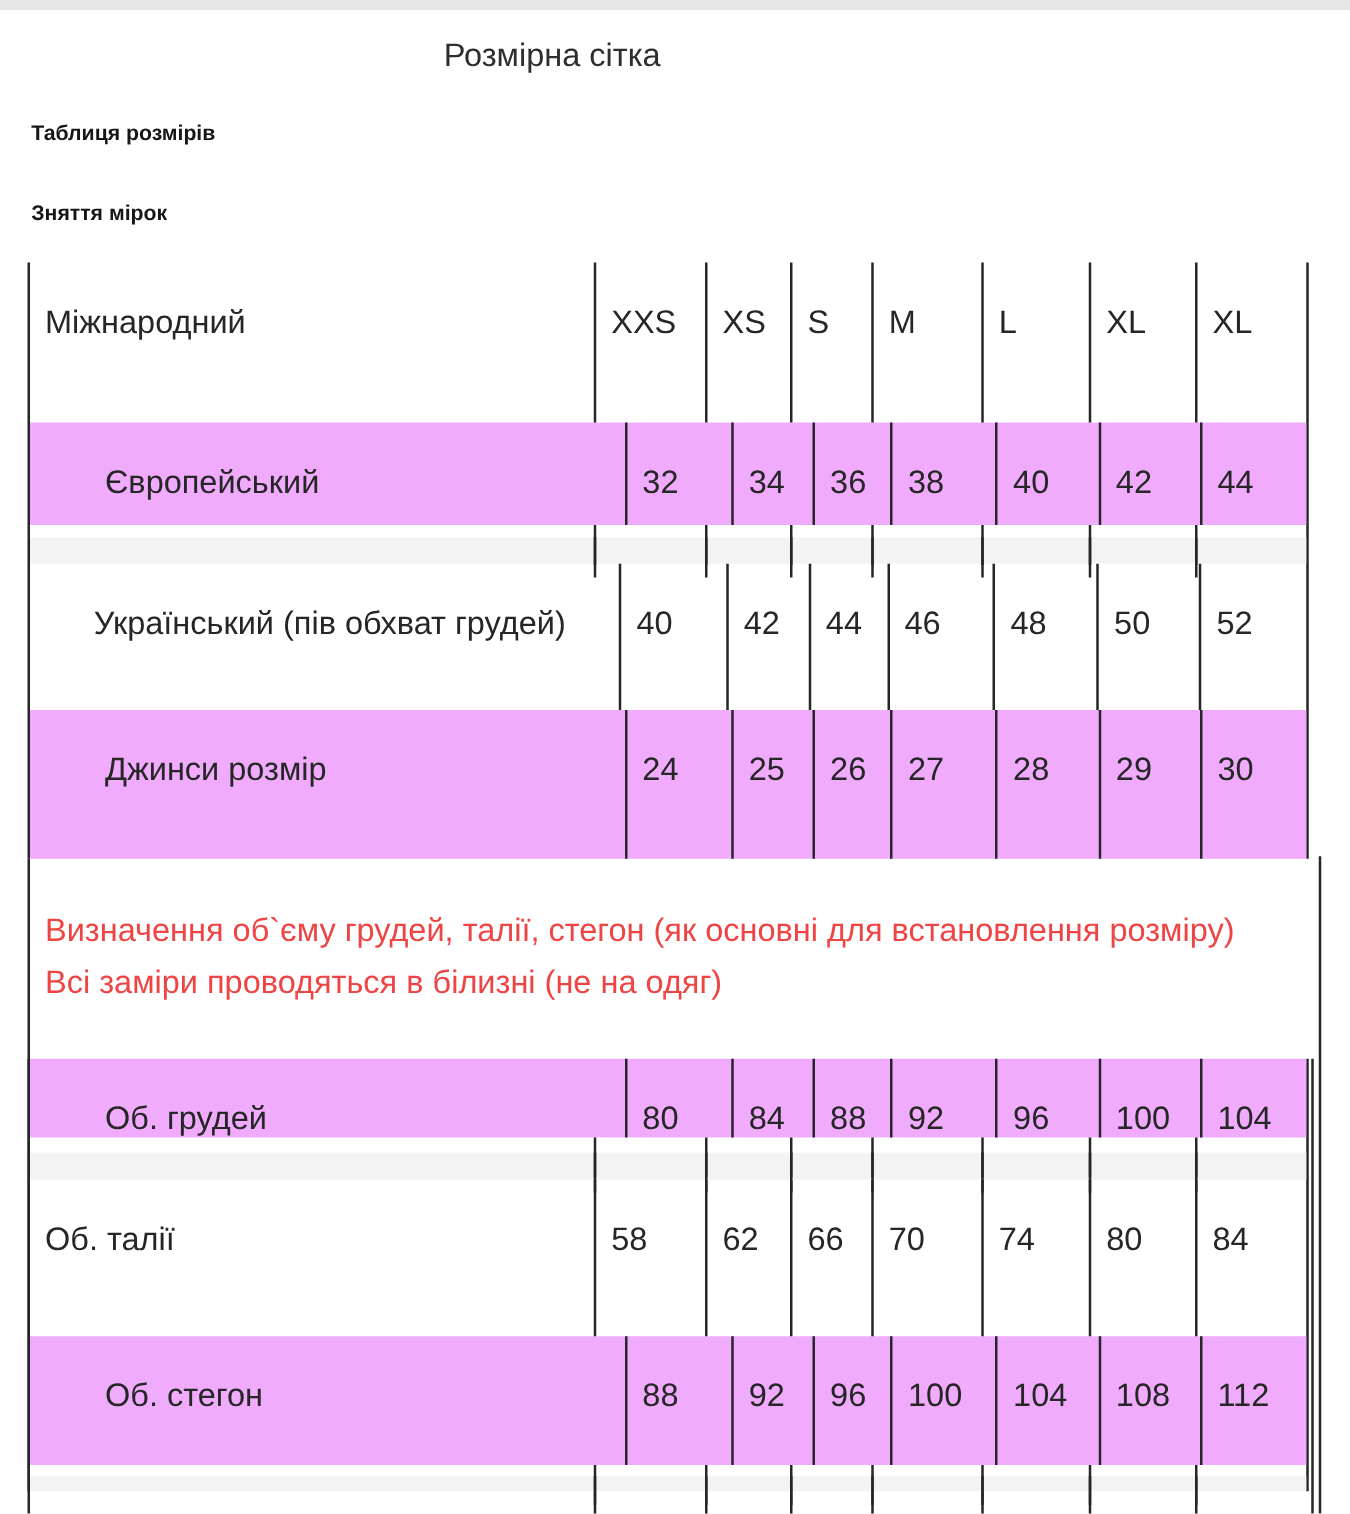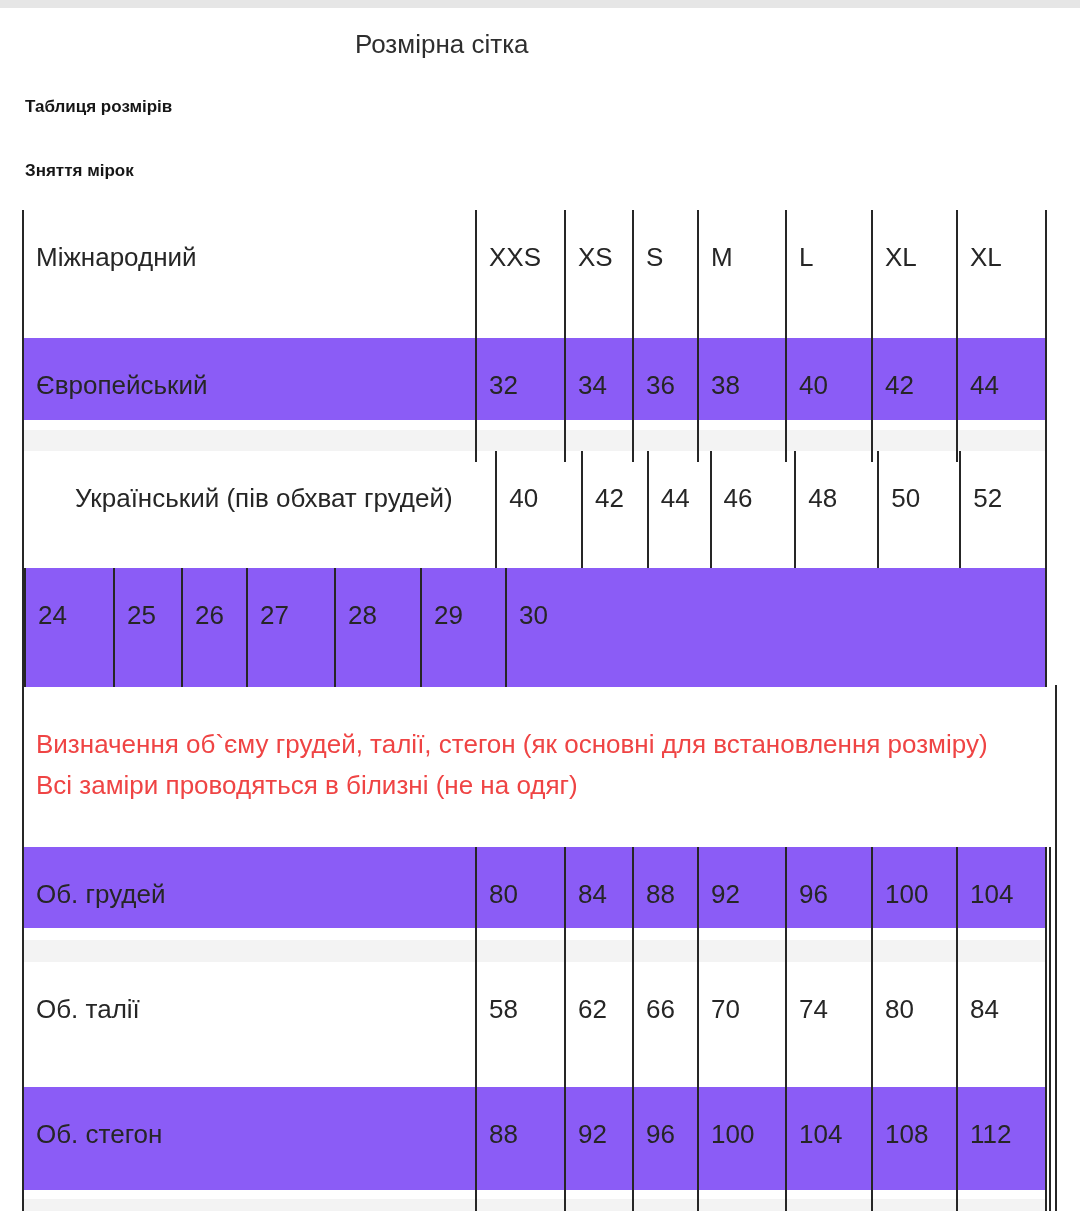--- a/index.html
+++ b/index.html
@@ -29,25 +29,25 @@
   
   .grid-table{
     position:absolute;left:22px;width:1025px;
     box-sizing:border-box;
     border-left:2px solid #262626;
     border-right:2px solid #262626;
   }
   .sizes-table{top:210px;}
   .measure-table{top:847px;}
   .row{display:flex;align-items:flex-end;}
-  .shade{background:#8b5cf6;}
+  .shade{background:#f0abfc;padding-left:48px;}
   .strip{background:#f3f3f3;}
   .h128{height:128px;} .h82{height:82px;} .h10{height:10px;} .h21{height:21px;}
   .h117{height:117px;padding-left:39px;} .h119{height:119px;}
-  .h81{height:81px;}  .h12{height:12px;} .h22{height:22px;}
+  .h81{height:63px;}  .h12{height:12px;} .h22{height:22px;}
   .h125{height:125px;} .h103{height:103px;} .h9{height:9px;}
   .cell{
     box-sizing:border-box;
     padding-top:32px;padding-left:12px;
     font-size:26px;line-height:30px;
     white-space:nowrap;overflow:hidden;
     align-self:stretch;
   }
   .c0{width:451px;}
   .c1{width:89px;} .c2{width:68px;} .c3{width:65px;} .c4{width:88px;}
@@ -126,20 +126,21 @@
       <div class="cell c1 vb">40</div>
       <div class="cell c2 vb">42</div>
       <div class="cell c3 vb">44</div>
       <div class="cell c4 vb">46</div>
       <div class="cell c5 vb">48</div>
       <div class="cell c6 vb">50</div>
       <div class="cell c7 vb">52</div>
     </div>
 
     <div class="row h119 shade">
+      <div class="cell c0">Джинси розмір</div>
       <div class="cell c1 vb">24</div>
       <div class="cell c2 vb">25</div>
       <div class="cell c3 vb">26</div>
       <div class="cell c4 vb">27</div>
       <div class="cell c5 vb">28</div>
       <div class="cell c6 vb">29</div>
       <div class="cell c7 vb">30</div>
     </div>
   </div>
 

